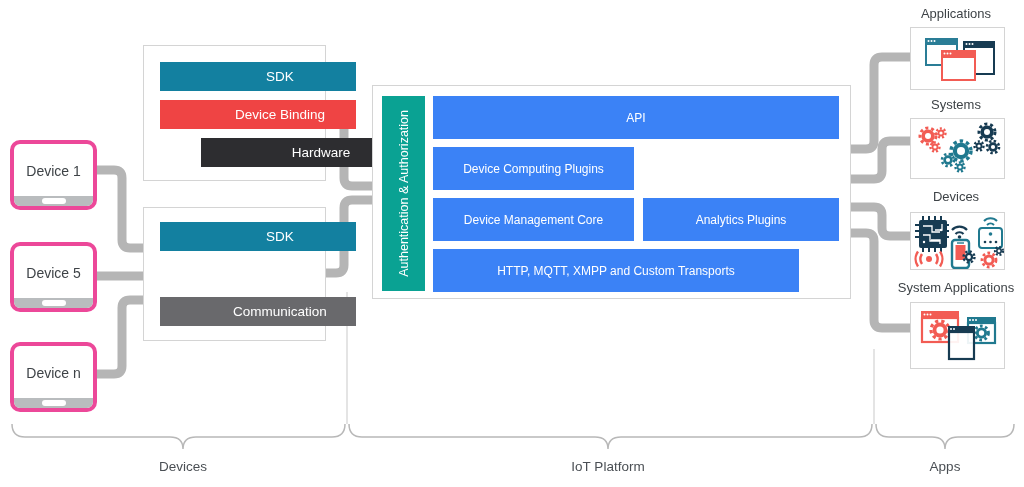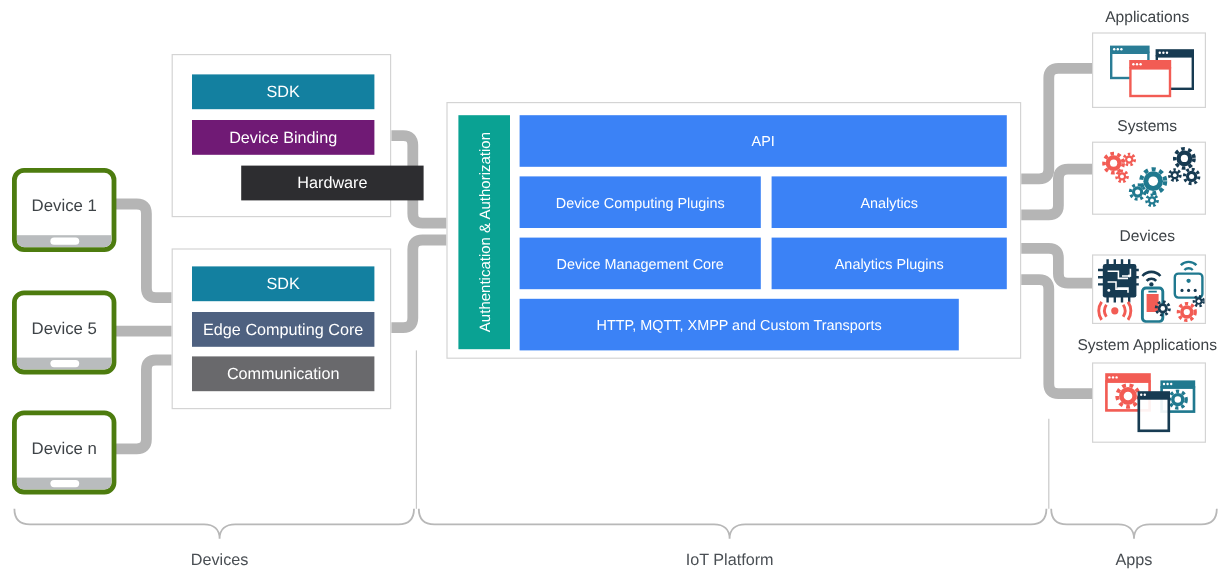--- a/index.html
+++ b/index.html
@@ -1,30 +1,30 @@
 <!DOCTYPE html>
 <html><head>
 <meta charset="utf-8">
 <style>
   html,body{margin:0;padding:0;background:#fff;}
   body{width:1024px;height:487px;position:relative;overflow:hidden;
        font-family:"Liberation Sans", sans-serif;color:#3e4347;}
   #bg{position:absolute;left:0;top:0;z-index:0;}
   .device-box{position:absolute;left:10px;width:87px;height:70px;box-sizing:border-box;
-      border:4px solid #4d7c0f;border-radius:10px;background:#fff;z-index:2;overflow:hidden;
+      border:4px solid #ec4899;border-radius:10px;background:#fff;z-index:2;overflow:hidden;
       display:flex;align-items:center;justify-content:center;}
   .device-label{font-size:14px;color:#3e4347;padding-bottom:9px;}
   .device-bezel{position:absolute;left:0;right:0;bottom:0;height:10px;background:#b9bcbe;}
   .device-bezel::after{content:"";position:absolute;left:50%;top:2px;width:24px;height:6px;
       margin-left:-12px;background:#fff;border-radius:3px;}
   .panel{position:absolute;background:#fff;border:1px solid #d4d4d4;box-sizing:border-box;z-index:2;}
   .bar{position:absolute;left:16px;width:152px;height:29px;display:flex;align-items:center;
-      justify-content:center;color:#fff;font-size:13.5px;white-space:nowrap;}
+      justify-content:center;color:#fff;font-size:13.5px;white-space:nowrap;padding-left:44px;}
   .teal-blue{background:#1380a0;}
-  .gray-mid{background:#701a75;}
+  .gray-mid{background:#ef4444;}
   .near-black{background:#2d2d30;margin-left:41px;}
   .slate{background:#4e6180;}
   .gray-dark{background:#69696c;}
   .cell{position:absolute;background:#3b82f6;color:#fff;display:flex;align-items:center;
       justify-content:center;font-size:12px;white-space:nowrap;text-align:center;}
   .auth-bar{position:absolute;left:9px;top:10px;width:43px;height:195px;background:#0aa293;
       color:#fff;display:flex;align-items:center;justify-content:center;}
   .auth-text{writing-mode:vertical-rl;transform:rotate(180deg);font-size:12.5px;white-space:nowrap;}
   .icon-label{position:absolute;left:876px;width:160px;text-align:center;font-size:13px;
       color:#3e4347;z-index:2;white-space:nowrap;}
@@ -72,31 +72,29 @@
 </div>
 
 <div class="panel" style="left:143px;top:45px;width:183px;height:136px">
   <div class="bar teal-blue" style="top:16px">SDK</div>
   <div class="bar gray-mid" style="top:54px">Device Binding</div>
   <div class="bar near-black" style="top:92px">Hardware</div>
 </div>
 
 <div class="panel" style="left:143px;top:207px;width:183px;height:134px">
   <div class="bar teal-blue" style="top:14px">SDK</div>
-  <div class="bar slate" style="top:52px">Edge Computing Core</div>
   <div class="bar gray-dark" style="top:89px">Communication</div>
 </div>
 
 <div class="panel" style="left:372px;top:85px;width:479px;height:214px">
   <div class="auth-bar">
     <span class="auth-text">Authentication &amp; Authorization</span>
   </div>
   <div class="cell" style="left:60px;top:10px;width:406px;height:43px">API</div>
   <div class="cell" style="left:60px;top:61px;width:201px;height:43px">Device Computing Plugins</div>
-  <div class="cell" style="left:270px;top:61px;width:196px;height:43px">Analytics</div>
   <div class="cell" style="left:60px;top:112px;width:201px;height:43px">Device Management Core</div>
   <div class="cell" style="left:270px;top:112px;width:196px;height:43px">Analytics Plugins</div>
   <div class="cell" style="left:60px;top:163px;width:366px;height:43px">HTTP, MQTT, XMPP and Custom Transports</div>
 </div>
 
 <div class="icon-label" style="top:6px">Applications</div>
 <div class="icon-label" style="top:97px">Systems</div>
 <div class="icon-label" style="top:189px">Devices</div>
 <div class="icon-label" style="top:280px">System Applications</div>
 

